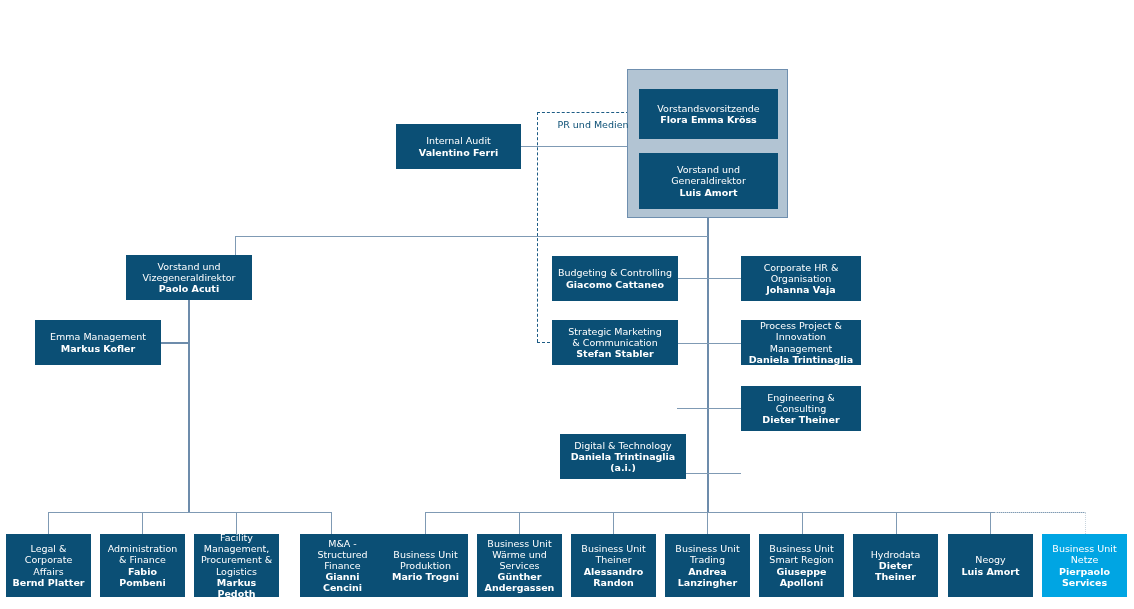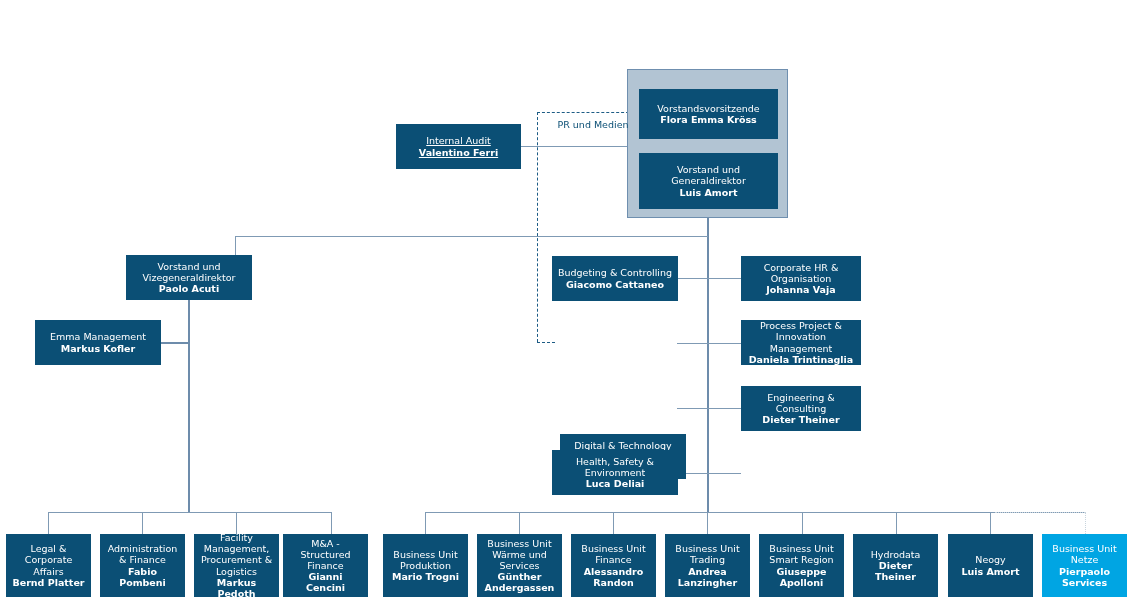--- a/index.html
+++ b/index.html
@@ -112,21 +112,21 @@
       <span class="role">Vorstandsvorsitzende</span>
       <span class="person">Flora Emma Kröss</span>
     </div>
     <div class="box" style="left:11px;top:83px;width:139px;height:56px;">
       <span class="role">Vorstand und</span>
       <span class="role">Generaldirektor</span>
       <span class="person">Luis Amort</span>
     </div>
   </div>
 
-  <div class="box" style="left:396px;top:124px;width:125px;height:45px;text-decoration:underline;">
+  <div class="box" style="left:396px;top:124px;width:125px;height:45px;">
     <span class="role">Internal Audit</span>
     <span class="person">Valentino Ferri</span>
   </div>
 
   <div class="pr-label" style="left:545px;top:114px;width:96px;height:20px;">PR und Medien</div>
 
   <div class="box" style="left:126px;top:255px;width:126px;height:45px;">
     <span class="role">Vorstand und</span>
     <span class="role">Vizegeneraldirektor</span>
     <span class="person">Paolo Acuti</span>
@@ -134,28 +134,28 @@
 
   <div class="box" style="left:35px;top:320px;width:126px;height:45px;">
     <span class="role">Emma Management</span>
     <span class="person">Markus Kofler</span>
   </div>
 
   <div class="box" style="left:552px;top:256px;width:126px;height:45px;">
     <span class="role">Budgeting &amp; Controlling</span>
     <span class="person">Giacomo Cattaneo</span>
   </div>
+  <div class="box" style="left:552px;top:320px;width:126px;height:45px;">
+    <span class="role">Strategic Marketing</span>
+    <span class="role">&amp; Communication</span>
+    <span class="person">Stefan Stabler</span>
+  </div>
   <div class="box" style="left:560px;top:386px;width:126px;height:45px;margin-top:48px;">
     <span class="role">Digital &amp; Technology</span>
     <span class="person">Daniela Trintinaglia (a.i.)</span>
-  </div>
-  <div class="box" style="left:552px;top:450px;width:126px;height:45px;">
-    <span class="role">Health, Safety &amp;</span>
-    <span class="role">Environment</span>
-    <span class="person">Luca Deliai</span>
   </div>
 
   <div class="box" style="left:741px;top:256px;width:120px;height:45px;align-items:center;">
     <span class="role">Corporate HR &amp;</span>
     <span class="role">Organisation</span>
     <span class="person">Johanna Vaja</span>
   </div>
   <div class="box" style="left:741px;top:320px;width:120px;height:45px;">
     <span class="role">Process Project &amp;</span>
     <span class="role">Innovation Management</span>
@@ -176,38 +176,38 @@
     <span class="role">&amp; Finance</span>
     <span class="person">Fabio Pombeni</span>
   </div>
   <div class="box" style="left:194px;top:534px;width:85px;height:63px;">
     <span class="role">Facility</span>
     <span class="role">Management,</span>
     <span class="role">Procurement &amp;</span>
     <span class="role">Logistics</span>
     <span class="person">Markus Pedoth</span>
   </div>
-  <div class="box" style="left:283px;top:534px;width:85px;height:63px;">
+  <div class="box" style="left:300px;top:534px;width:85px;height:63px;">
     <span class="role">M&amp;A -</span>
     <span class="role">Structured Finance</span>
     <span class="person">Gianni Cencini</span>
   </div>
   <div class="box" style="left:383px;top:534px;width:85px;height:63px;">
     <span class="role">Business Unit</span>
     <span class="role">Produktion</span>
     <span class="person">Mario Trogni</span>
   </div>
   <div class="box" style="left:477px;top:534px;width:85px;height:63px;">
     <span class="role">Business Unit</span>
     <span class="role">Wärme und Services</span>
     <span class="person">Günther Andergassen</span>
   </div>
   <div class="box" style="left:571px;top:534px;width:85px;height:63px;">
     <span class="role">Business Unit</span>
-    <span class="role">Finance</span>
+    <span class="role">Theiner</span>
     <span class="person">Alessandro Randon</span>
   </div>
   <div class="box" style="left:665px;top:534px;width:85px;height:63px;">
     <span class="role">Business Unit</span>
     <span class="role">Trading</span>
     <span class="person">Andrea Lanzingher</span>
   </div>
   <div class="box" style="left:759px;top:534px;width:85px;height:63px;">
     <span class="role">Business Unit</span>
     <span class="role">Smart Region</span>

